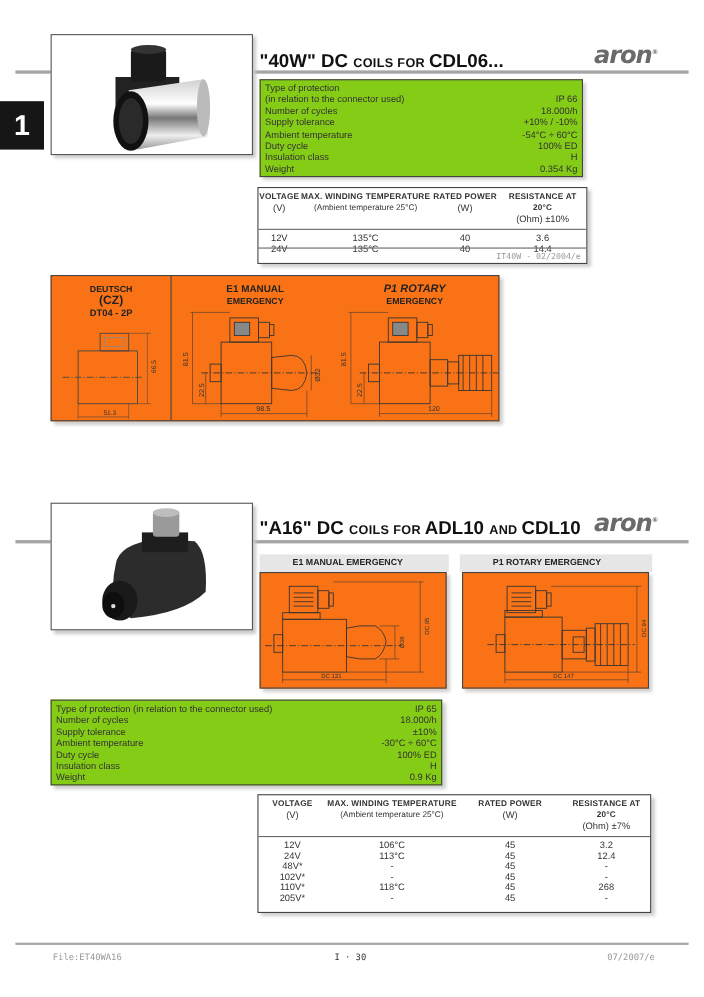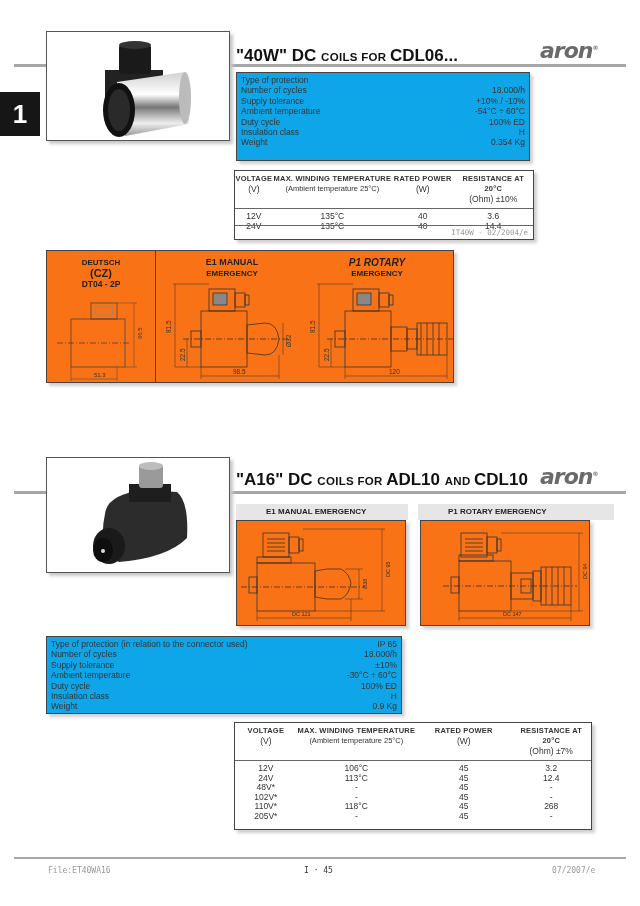--- a/index.html
+++ b/index.html
@@ -4,21 +4,21 @@
 <style>
   * { box-sizing: border-box; margin: 0; padding: 0; }
   body { width: 640px; height: 906px; background: #ffffff; font-family: "Liberation Sans", sans-serif; color: #222; position: relative; overflow: hidden; }
   .hrule { position: absolute; height: 3px; background: #a6a6a6; }
   .photo-box { position: absolute; border: 1px solid #555; background: #fff; box-shadow: 3px 3px 3px #c8c8c8; overflow: hidden; }
   .title { position: absolute; font-weight: bold; font-size: 17px; color: #111; white-space: nowrap; }
   .title .sc { font-size: 11.5px; letter-spacing: 0.3px; }
   .logo { position: absolute; font-weight: bold; font-style: italic; font-size: 22px; color: #6a6a6a; letter-spacing: -1px; font-family: "DejaVu Sans", sans-serif; }
   .logo sup { font-size: 6px; font-style: normal; }
   .chapter { position: absolute; left: 0; top: 92px; width: 40px; height: 44px; background: #161616; color: #fff; font-weight: bold; font-size: 26px; text-align: center; line-height: 44px; }
-  .spec-box { position: absolute; border: 1px solid #444; background: #0ea5e9; box-shadow: 3px 3px 3px #cfcfcf; font-size: 8.5px; color: #333; padding: 2px 4px; }
+  .spec-box { position: absolute; border: 1px solid #444; background: #84cc16; box-shadow: 3px 3px 3px #cfcfcf; font-size: 8.5px; color: #333; padding: 2px 4px; }
   .spec-row { display: flex; justify-content: space-between; line-height: 10.4px; }
   .table-box { position: absolute; border: 1px solid #444; background: #fff; box-shadow: 3px 3px 3px #cfcfcf; font-size: 8.5px; color: #333; }
   .thead { display: flex; border-bottom: 1px solid #666; padding: 3px 0 4px 0; }
   .th { text-align: center; line-height: 10px; }
   .th .h1 { font-weight: bold; font-size: 7.5px; letter-spacing: 0.2px; }
   .trow { display: flex; line-height: 9.5px; }
   .td { text-align: center; }
   .tfoot { display: flex; justify-content: space-between; border-top: 1px solid #666; padding: 2px 5px; font-size: 8px; }
   .code { color: #999; font-size: 7.5px; font-family: "DejaVu Sans Mono", monospace; margin-left: 12px; }
   .draw-box { position: absolute; border: 1px solid #444; background: #f97316; box-shadow: 3px 3px 3px #cfcfcf; }
@@ -56,20 +56,24 @@
 
 <div class="title" style="left:236px; top:46px;">
   <span>"40W" DC </span><span class="sc">COILS FOR </span><span>CDL06...</span>
 </div>
 <div class="logo" style="left:540px; top:38px;"><span>aron</span><sup>®</sup></div>
 
 <div class="spec-box" style="left:236px; top:72px; width:294px; height:89px;">
   <div class="spec-row">
       <span>Type of protection</span>
       <span></span>
+    </div>
+  <div class="spec-row">
+      <span>(in relation to the connector used)</span>
+      <span>IP 66</span>
     </div>
   <div class="spec-row">
       <span>Number of cycles</span>
       <span>18.000/h</span>
     </div>
   <div class="spec-row">
       <span>Supply tolerance</span>
       <span>+10% / -10%</span>
     </div>
   <div class="spec-row">
@@ -230,21 +234,21 @@
     <circle cx="56" cy="93" r="2" fill="#ddd"></circle>
   </svg>
 </div>
 
 <div class="title" style="left:236px; top:470px;">
   <span>"A16" DC </span><span class="sc">COILS FOR </span><span>ADL10 </span><span class="sc">AND </span><span>CDL10</span>
 </div>
 <div class="logo" style="left:540px; top:464px;"><span>aron</span><sup>®</sup></div>
 
 <div class="tab-label" style="left:236px; top:504px; width:172px; text-transform:uppercase; font-size:8px;">E1 Manual Emergency</div>
-<div class="tab-label" style="left:418px; top:504px; width:196px; text-transform:uppercase; font-size:8px;">P1 Rotary Emergency</div>
+<div class="tab-label" style="left:418px; top:504px; width:175px; text-transform:uppercase; font-size:8px;">P1 Rotary Emergency</div>
 
 <div class="draw-box" style="left:236px; top:520px; width:170px; height:106px;">
   <svg width="170" height="106" viewBox="0 0 170 106">
     <g stroke="#333" stroke-width="0.8" fill="none">
       <rect x="26" y="12" width="26" height="24"></rect>
       <line x1="30" y1="18" x2="48" y2="18"></line>
         <line x1="30" y1="22" x2="48" y2="22"></line>
         <line x1="30" y1="26" x2="48" y2="26"></line>
         <line x1="30" y1="30" x2="48" y2="30"></line>
       <rect x="52" y="16" width="10" height="16"></rect>
@@ -389,14 +393,14 @@
       <div class="td" style="width:62px;">205V*</div>
       <div class="td" style="width:120px;">-</div>
       <div class="td" style="width:96px;">45</div>
       <div class="td" style="width:80px;">-</div>
     </div>
   </div>
 </div>
 
 <div class="hrule" style="left:14px; top:857px; width:612px; height:2px;"></div>
 <div class="footer-text" style="left:48px;">File:ET40WA16</div>
-<div class="footer-text" style="left:304px; color:#333;">I · 45</div>
+<div class="footer-text" style="left:304px; color:#333;">I · 30</div>
 <div class="footer-text" style="left:552px;">07/2007/e</div>
 
 </body></html>

